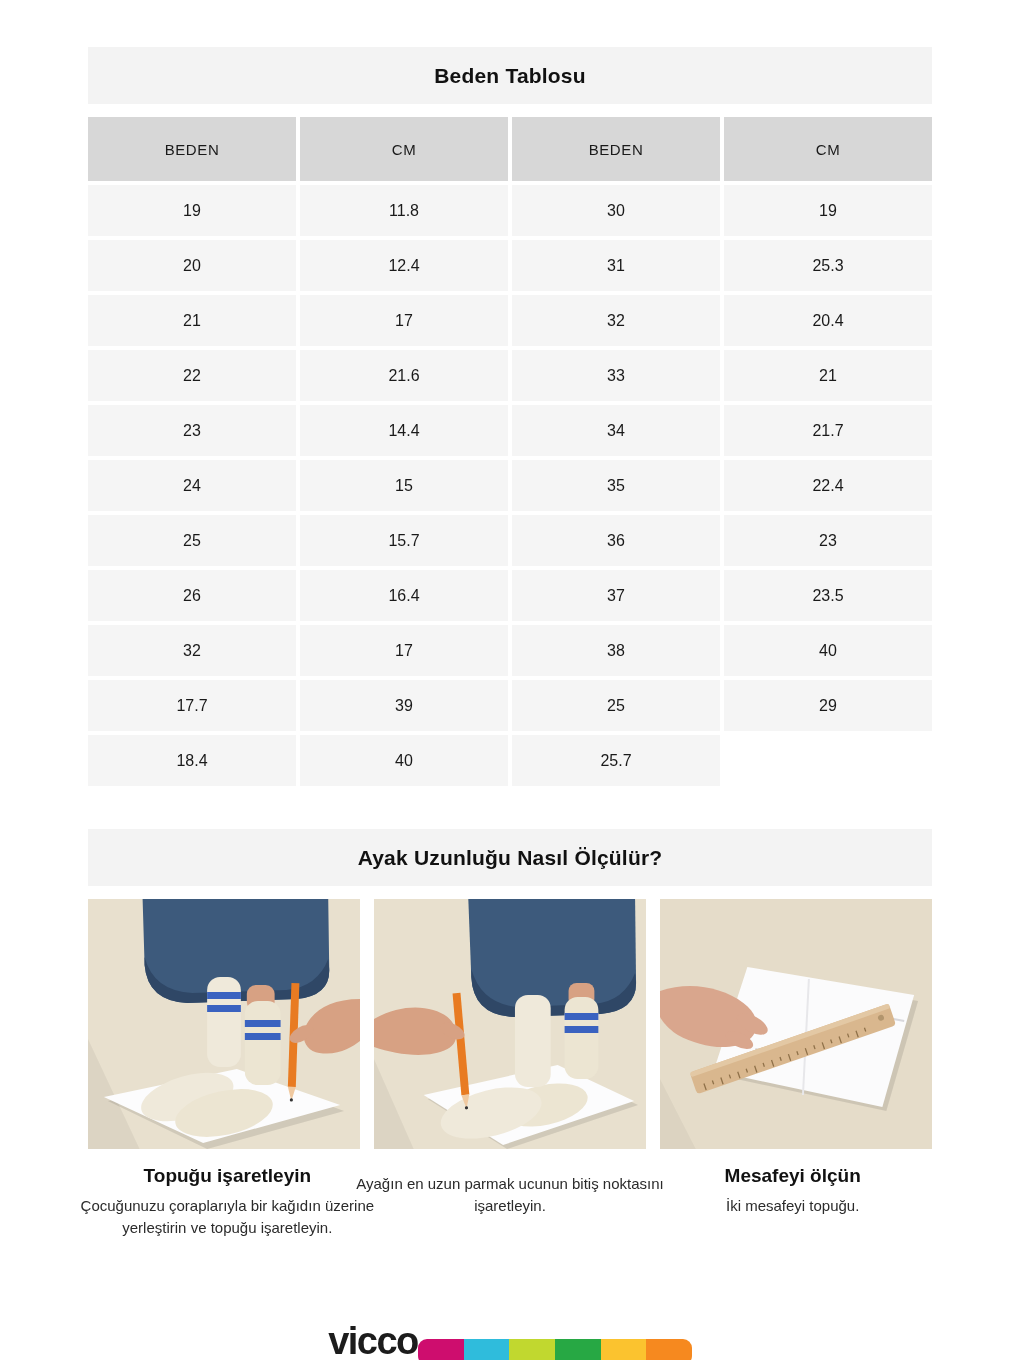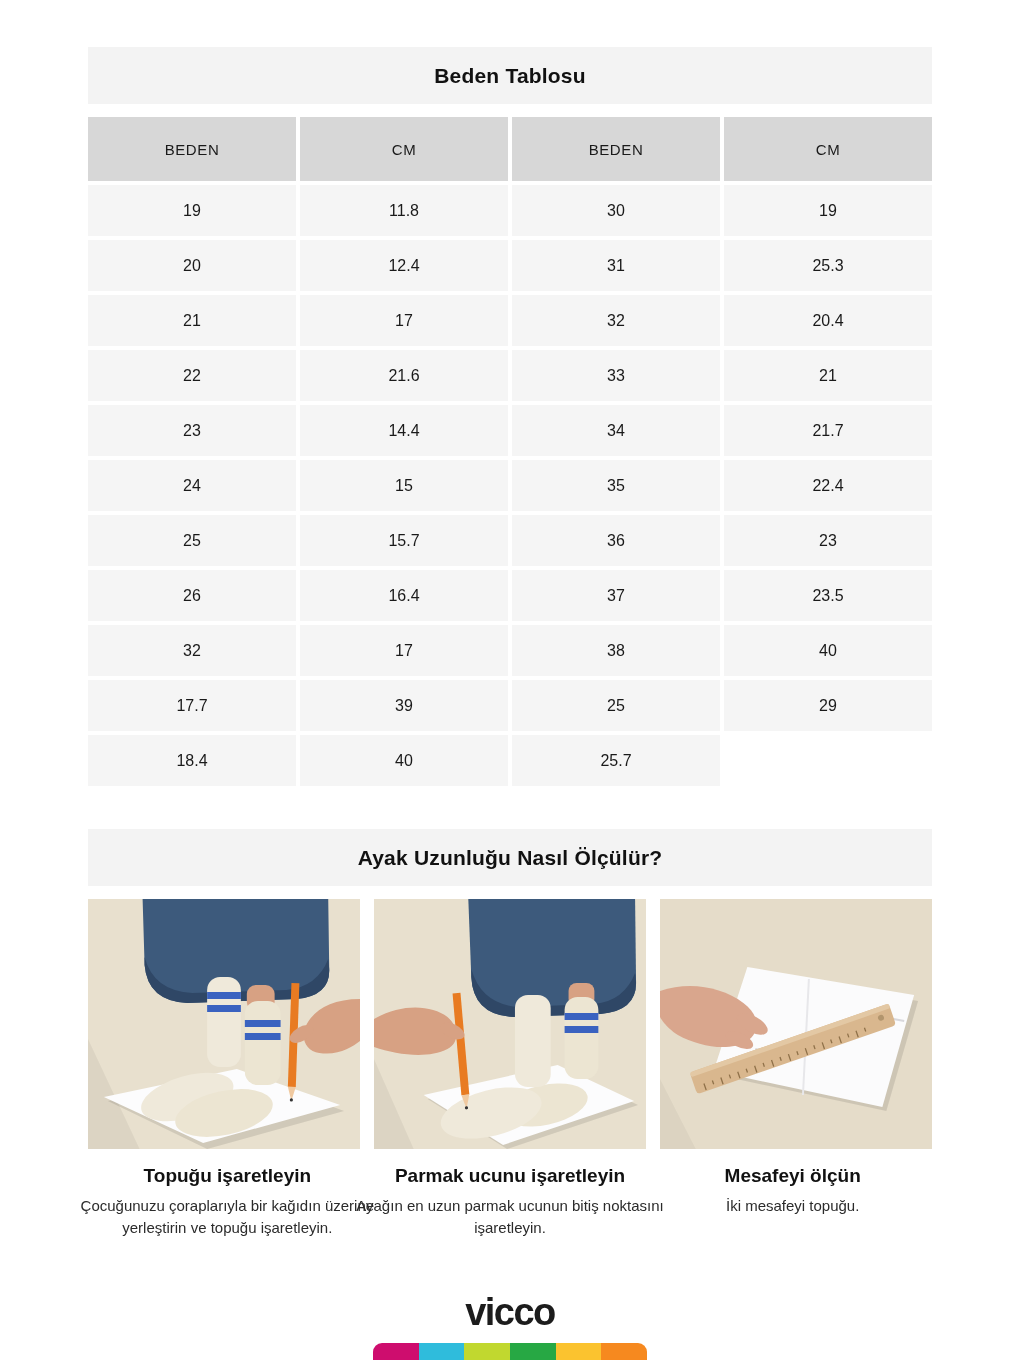--- a/index.html
+++ b/index.html
@@ -33,21 +33,21 @@
   .step-photo{flex:1;height:250px;overflow:hidden;}
   .step-photo svg{display:block;width:100%;height:100%;}
   .steps-captions{margin-top:16px;display:flex;gap:4px;}
   .step-caption{flex:1;text-align:center;}
   .step-heading{font-size:19px;font-weight:bold;color:#111;}
   .step-desc{
     margin-top:8px;font-size:15px;line-height:1.45;color:#2b2b2b;
     width:114%;margin-left:-7%;
   }
   
-  .footer{margin-top:auto;display:flex;flex-direction:column;align-items:center;}
+  .footer{margin-top:auto;display:flex;flex-direction:row;align-items:center;}
   .brand{
     font-size:38px;font-weight:900;letter-spacing:-1.5px;color:#1c1c1c;line-height:1;
   }
   .brand-bar{
     margin-top:12px;margin-bottom:-9px;width:274px;height:26px;
     display:flex;border-radius:9px;overflow:hidden;
   }
   .brand-bar span{flex:1;}
 </style>
 </head>
@@ -222,21 +222,20 @@
       </svg>
     </div>
   </div>
 
   <div class="steps-captions">
     <div class="step-caption">
       <div class="step-heading">Topuğu işaretleyin</div>
       <div class="step-desc">Çocuğunuzu çoraplarıyla bir kağıdın üzerine yerleştirin ve topuğu işaretleyin.</div>
     </div>
     <div class="step-caption">
-      <div class="step-heading">Parmak ucunu işaretleyin</div>
       <div class="step-desc">Ayağın en uzun parmak ucunun bitiş noktasını işaretleyin.</div>
     </div>
     <div class="step-caption">
       <div class="step-heading">Mesafeyi ölçün</div>
       <div class="step-desc">İki mesafeyi topuğu.</div>
     </div>
   </div>
 
 </div>
 

